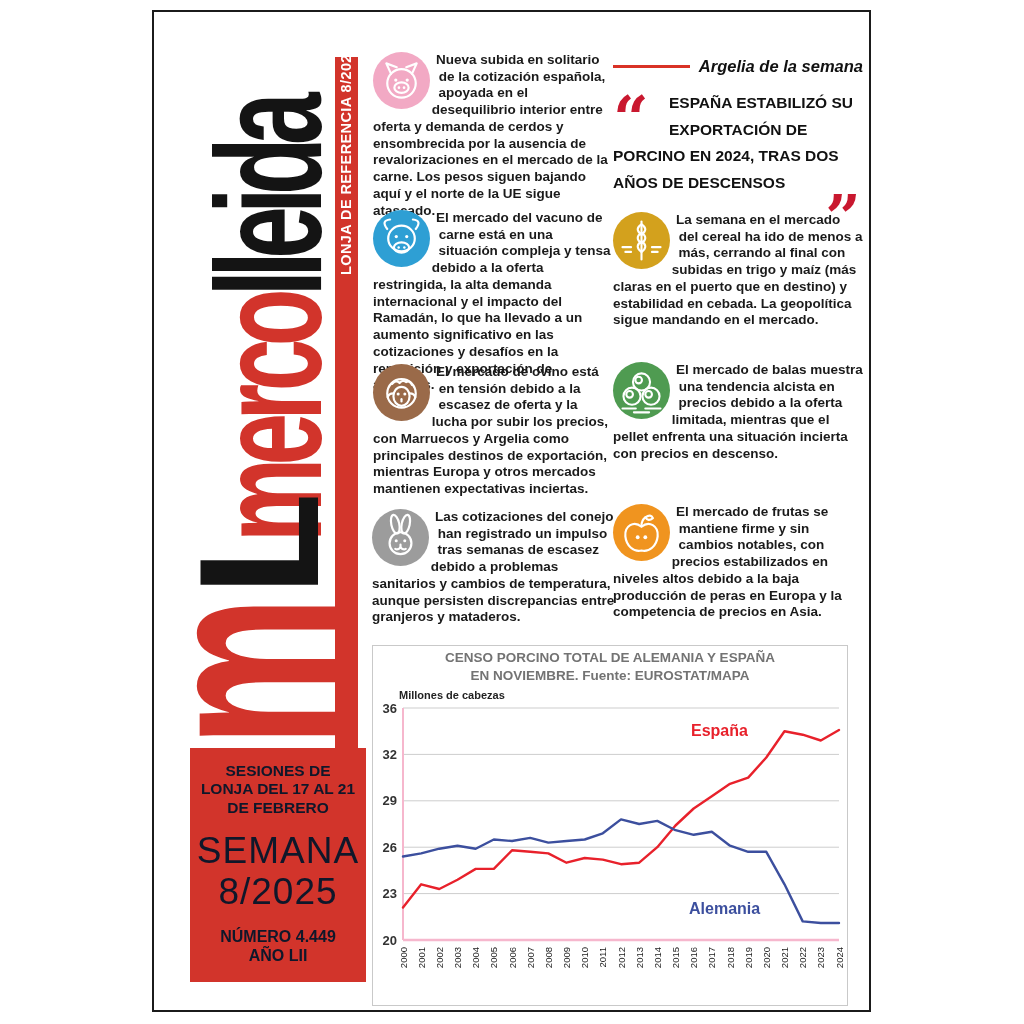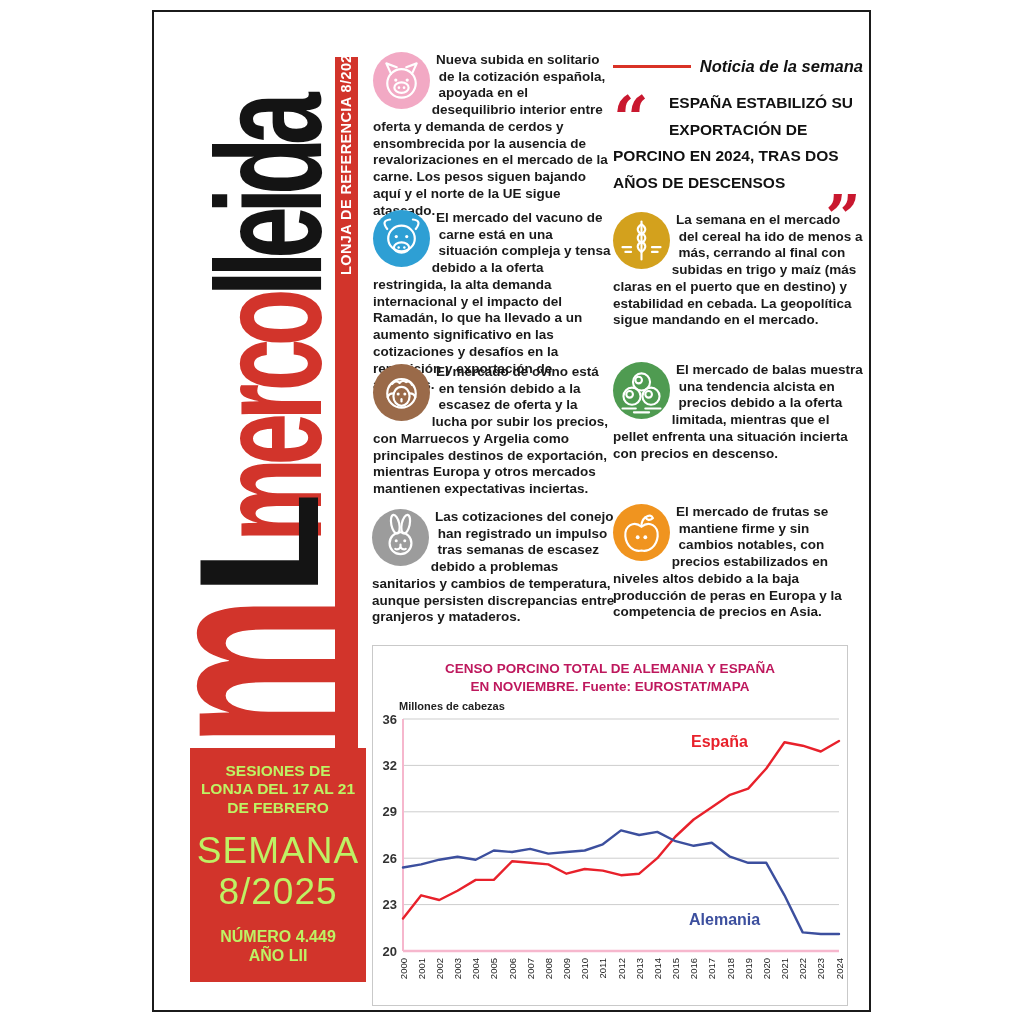--- a/index.html
+++ b/index.html
@@ -37,21 +37,21 @@
   }
   .strip-label {
     position:absolute; top:0; left:0; width:23px; height:218px;
     writing-mode:vertical-rl; transform:rotate(180deg);
     color:#fff; font-size:14.5px; font-weight:700; letter-spacing:0.4px;
     line-height:23px; text-align:center; white-space:nowrap;
   }
   
   .session-box {
     position:absolute; left:36px; top:736px; width:176px; height:234px;
-    background:#d2342b; color:#bef264; text-align:center;
+    background:#d2342b; color:#0f172a; text-align:center;
   }
   .sess-line { margin:14px 10px 0; font-size:15.5px; font-weight:700; line-height:1.18; }
   .week      { margin-top:14px; font-size:37px; font-weight:400; line-height:1.1; letter-spacing:1px; }
   .num-block { margin-top:15px; font-size:16px; font-weight:700; line-height:1.2; }
   
   .news-item { position:absolute; }
   .news-item p {
     font-size:13.5px; line-height:1.24; color:#1a1a1a; font-weight:600; text-align:left;
   }
   .icon-circle {
@@ -84,21 +84,21 @@
   .close-quote {
     position:absolute; right:2px; bottom:-26px;
     font-family:"DejaVu Serif", serif; font-size:62px; line-height:0.4;
     color:#c9182f;
   }
   
   .chart-box {
     position:absolute; left:218px; top:633px; width:476px; height:361px;
     border:1px solid #c9c9c9; background:#fff;
   }
-  .chart-title { margin-top:14px; text-align:center; color:#be185d; font-weight:700; font-size:13.5px; line-height:1.35; }
+  .chart-title { margin-top:3px; text-align:center; color:#737373; font-weight:700; font-size:13.5px; line-height:1.35; }
   .chart-ylabel { margin:4px 0 0 26px; font-size:11px; font-weight:600; color:#222; }
   #chart-svg { display:block; margin-top:1px; }
 </style>
 </head>
 <body>
 
 <div class="page">
 
   <div class="wordmark"><span class="merco">merco</span><span class="lleida">lleida</span></div>
   <div class="mono-l">L</div>
@@ -132,21 +132,21 @@
         <circle cx="27.3" cy="37.5" r="1.4" fill="#fff" stroke="none"></circle>
           <circle cx="32.7" cy="37.5" r="1.4" fill="#fff" stroke="none"></circle>
       </svg>
     </span>
     <p>Nueva subida en solitario de la cotización española, apoyada en el desequilibrio interior entre oferta y demanda de cerdos y ensombrecida por la ausencia de revalorizaciones en el mercado de la carne. Los pesos siguen bajando aquí y el norte de la UE sigue atascado.</p>
   </div>
 
   <div class="noticia">
     <div class="noticia-head">
       <span class="red-rule"></span>
-      <span class="noticia-label">Noticia de la semana</span>
+      <span class="noticia-label">Argelia de la semana</span>
     </div>
     <div class="quote-block">
       <span class="open-quote">“</span>
       <span class="quote-text">ESPAÑA ESTABILIZÓ SU EXPORTACIÓN DE PORCINO EN 2024, TRAS DOS AÑOS DE DESCENSOS</span>
       <span class="close-quote">”</span>
     </div>
   </div>
 
   <div class="news-item it-vacuno">
     <span class="icon-circle" style="background: rgb(46, 159, 212);">

